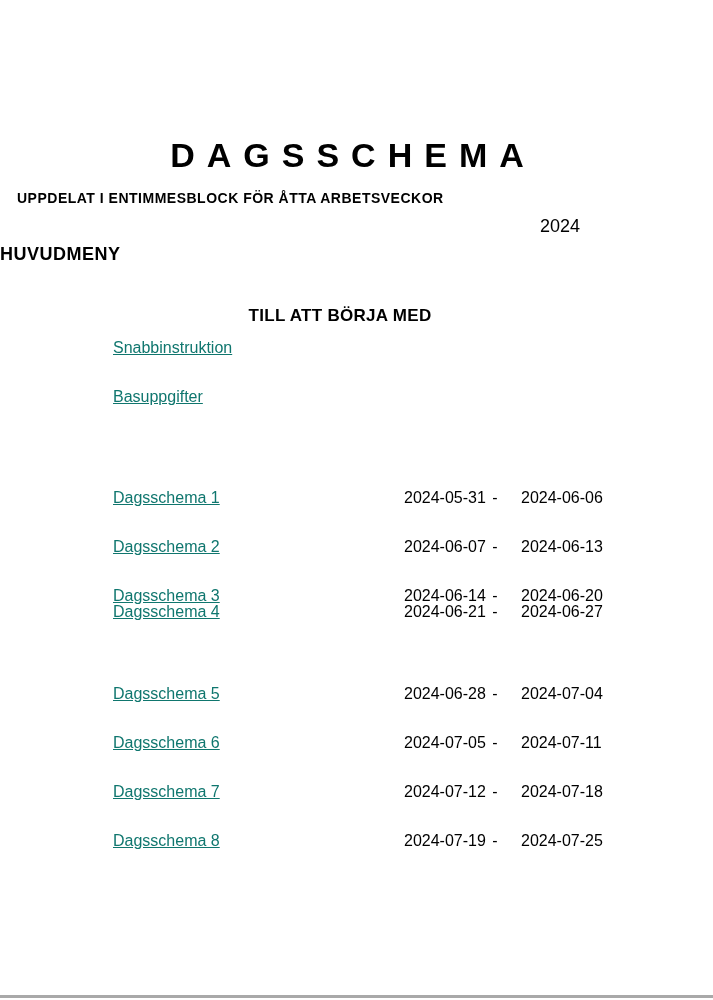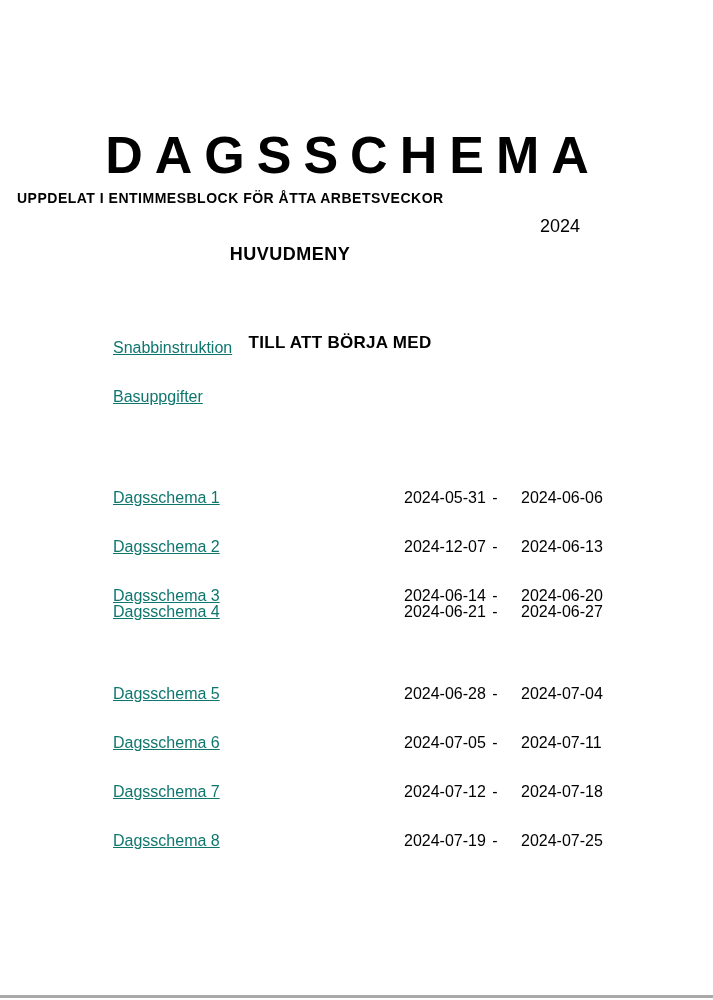--- a/index.html
+++ b/index.html
@@ -20,21 +20,21 @@
     height: 1000px;
     background: #ffffff;
   }
   .abs { position: absolute; }
 
   .doc-title {
     top: 135px;
     left: 0;
     width: 706px;
     text-align: center;
-    font-size: 52px;
+    font-size: 34px;
     line-height: 40px;
     font-weight: bold;
     letter-spacing: 12px;
     white-space: nowrap;
   }
   .doc-subtitle {
     top: 186px;
     left: 0;
     width: 694px;
     font-size: 14px;
@@ -50,36 +50,35 @@
     width: 580px;
     text-align: right;
     font-size: 18px;
     line-height: 22px;
     font-weight: normal;
   }
   .doc-menu {
     top: 243px;
     left: 0;
     width: 580px;
-    text-align: center;
     font-size: 18px;
     line-height: 22px;
     font-weight: bold;
     letter-spacing: 0.5px;
   }
   .section-heading {
     left: 0;
     width: 680px;
     text-align: center;
     font-size: 17px;
     line-height: 21px;
     font-weight: bold;
     letter-spacing: 0.3px;
   }
-  .heading-start { top: 305px; margin-top: 27px; }
+  .heading-start { top: 305px; }
   .heading-input { top: 455px; }
 
   .doc-link {
     font-size: 16px;
     line-height: 20px;
     color: #0f766e;
     text-decoration: underline;
     cursor: pointer;
     white-space: nowrap;
   }
@@ -144,21 +143,21 @@
 
   <div class="abs sched-row" style="top:488px">
     <a class="doc-link row-link">Dagsschema 1</a>
     <span class="date-start">2024-05-31</span>
     <span class="date-sep">-</span>
     <span class="date-end">2024-06-06</span>
   </div>
 
   <div class="abs sched-row" style="top:537px">
     <a class="doc-link row-link">Dagsschema 2</a>
-    <span class="date-start">2024-12-07</span>
+    <span class="date-start">2024-06-07</span>
     <span class="date-sep">-</span>
     <span class="date-end">2024-06-13</span>
   </div>
 
   <div class="abs sched-row" style="top:586px">
     <a class="doc-link row-link">Dagsschema 3</a>
     <span class="date-start">2024-06-14</span>
     <span class="date-sep">-</span>
     <span class="date-end">2024-06-20</span>
   </div>

